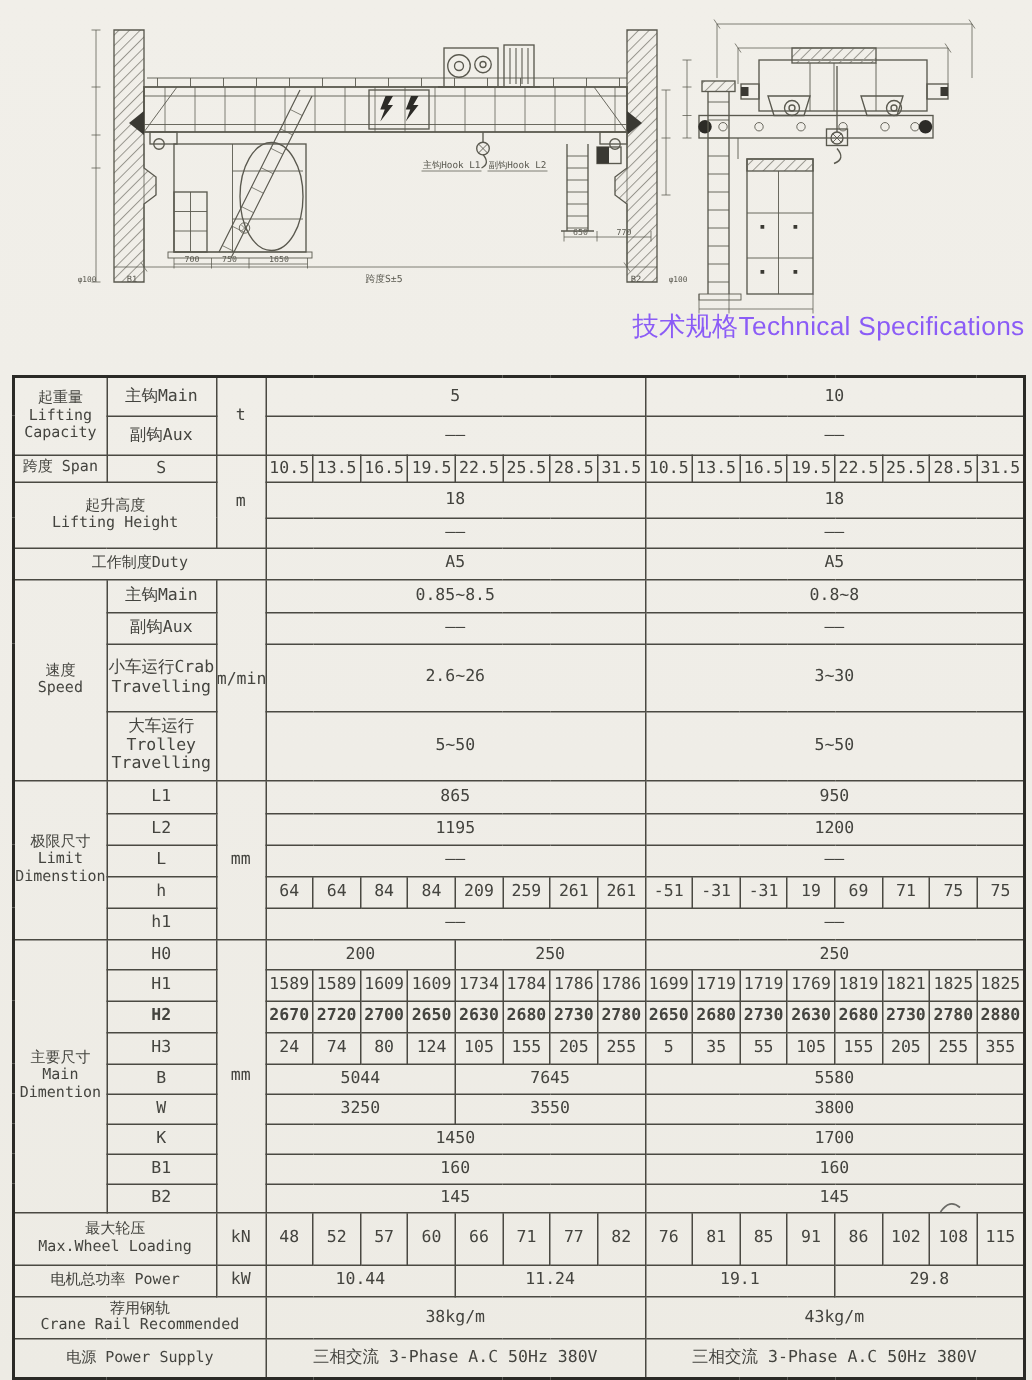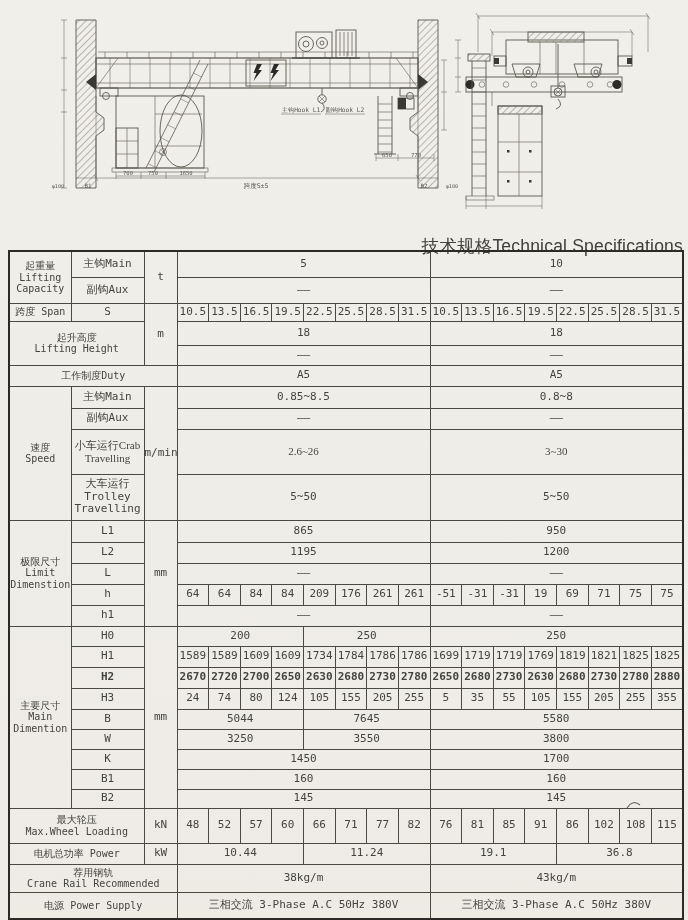--- a/index.html
+++ b/index.html
@@ -3,22 +3,22 @@
 <meta charset="utf-8">
 <style>
   html,body{margin:0;padding:0;}
   body{
     width:688px;height:920px;position:relative;overflow:hidden;
     background:linear-gradient(180deg,#f1efe9 0%,#efede7 55%,#edebe4 100%);
     font-family:"DejaVu Sans Mono",monospace;color:#454540;
   }
   #drawing{position:absolute;left:0;top:0;width:688px;height:218px;}
   #title{
-    position:absolute;top:234px;right:5px;width:420px;text-align:right;
-    font-family:"Liberation Sans",sans-serif;font-size:17.5px;color:#404040;
+    position:absolute;top:205px;right:5px;width:420px;text-align:right;
+    font-family:"Liberation Sans",sans-serif;font-size:17.5px;color:#8b5cf6;
     letter-spacing:.2px;white-space:nowrap;
   }
   table#spec{
     position:absolute;left:8px;top:250px;width:676px;
     border-collapse:collapse;table-layout:fixed;
     border:2px solid #2b2a26;
   }
   #spec td{
     border:1px solid #4a4942;text-align:center;vertical-align:middle;
     font-size:11px;line-height:1.15;padding:0;color:#44443f;
@@ -276,21 +276,21 @@
         <td>主钩Main</td>
         <td rowspan="4">m/min</td>
         <td colspan="8">0.85~8.5</td>
         <td colspan="8">0.8~8</td>
       </tr>
       <tr style="height: 21px;">
         <td>副钩Aux</td>
         <td colspan="8">——</td>
         <td colspan="8">——</td>
       </tr>
-      <tr style="height: 45px; font-family: Liberation Serif, serif;">
+      <tr style="height: 45px;">
         <td>小车运行Crab
 Travelling</td>
         <td colspan="8">2.6~26</td>
         <td colspan="8">3~30</td>
       </tr>
       <tr style="height: 46px;">
         <td>大车运行
 Trolley
 Travelling</td>
         <td colspan="8">5~50</td>
@@ -315,21 +315,21 @@
         <td colspan="8">——</td>
         <td colspan="8">——</td>
       </tr>
       <tr style="height: 21px;">
         <td>h</td>
         <td>64</td>
         <td>64</td>
         <td>84</td>
         <td>84</td>
         <td>209</td>
-        <td>176</td>
+        <td>259</td>
         <td>261</td>
         <td>261</td>
         <td>-51</td>
         <td>-31</td>
         <td>-31</td>
         <td>19</td>
         <td>69</td>
         <td>71</td>
         <td>75</td>
         <td>75</td>
@@ -453,21 +453,21 @@
         <td>102</td>
         <td>108</td>
         <td>115</td>
       </tr>
       <tr style="height: 21px;">
         <td colspan="2" class="grp">电机总功率 Power</td>
         <td>kW</td>
         <td colspan="4">10.44</td>
         <td colspan="4">11.24</td>
         <td colspan="4">19.1</td>
-        <td colspan="4">36.8</td>
+        <td colspan="4">29.8</td>
       </tr>
       <tr style="height: 28px;">
         <td colspan="3" class="grp">荐用钢轨
 Crane Rail Recommended</td>
         <td colspan="8">38kg/m</td>
         <td colspan="8">43kg/m</td>
       </tr>
       <tr style="height: 27px;">
         <td colspan="3" class="grp">电源 Power Supply</td>
         <td colspan="8">三相交流 3-Phase A.C 50Hz  380V</td>

